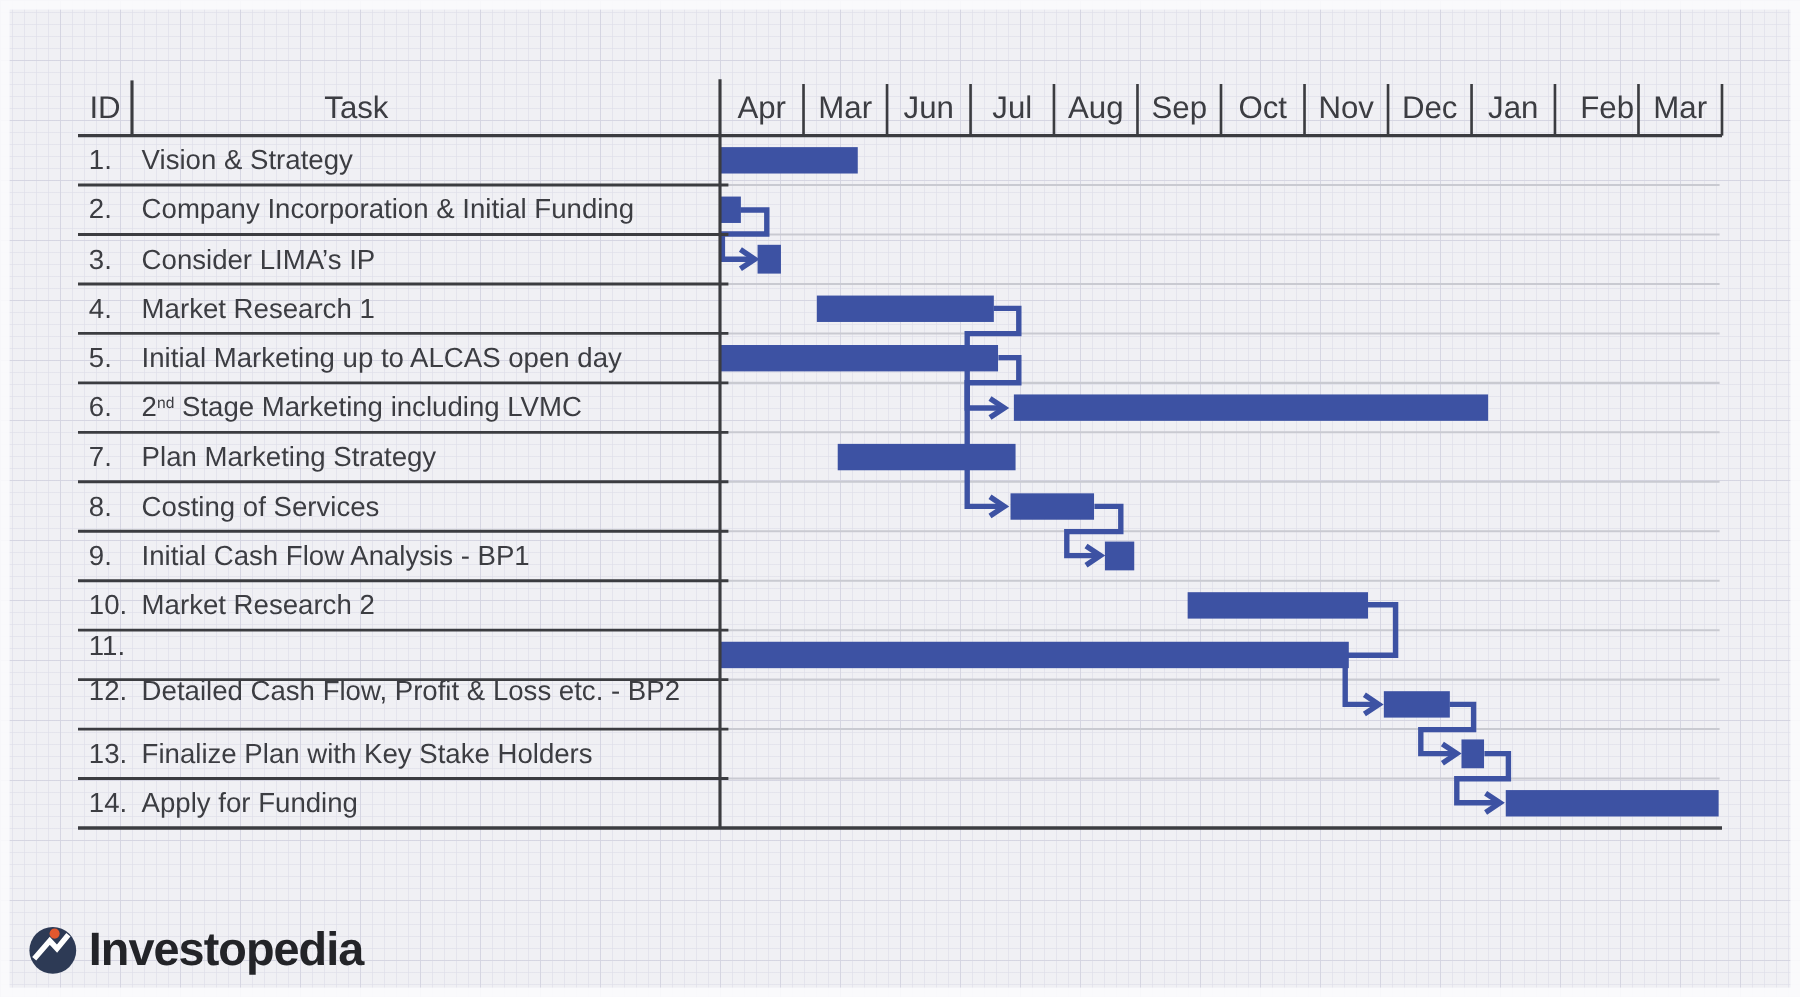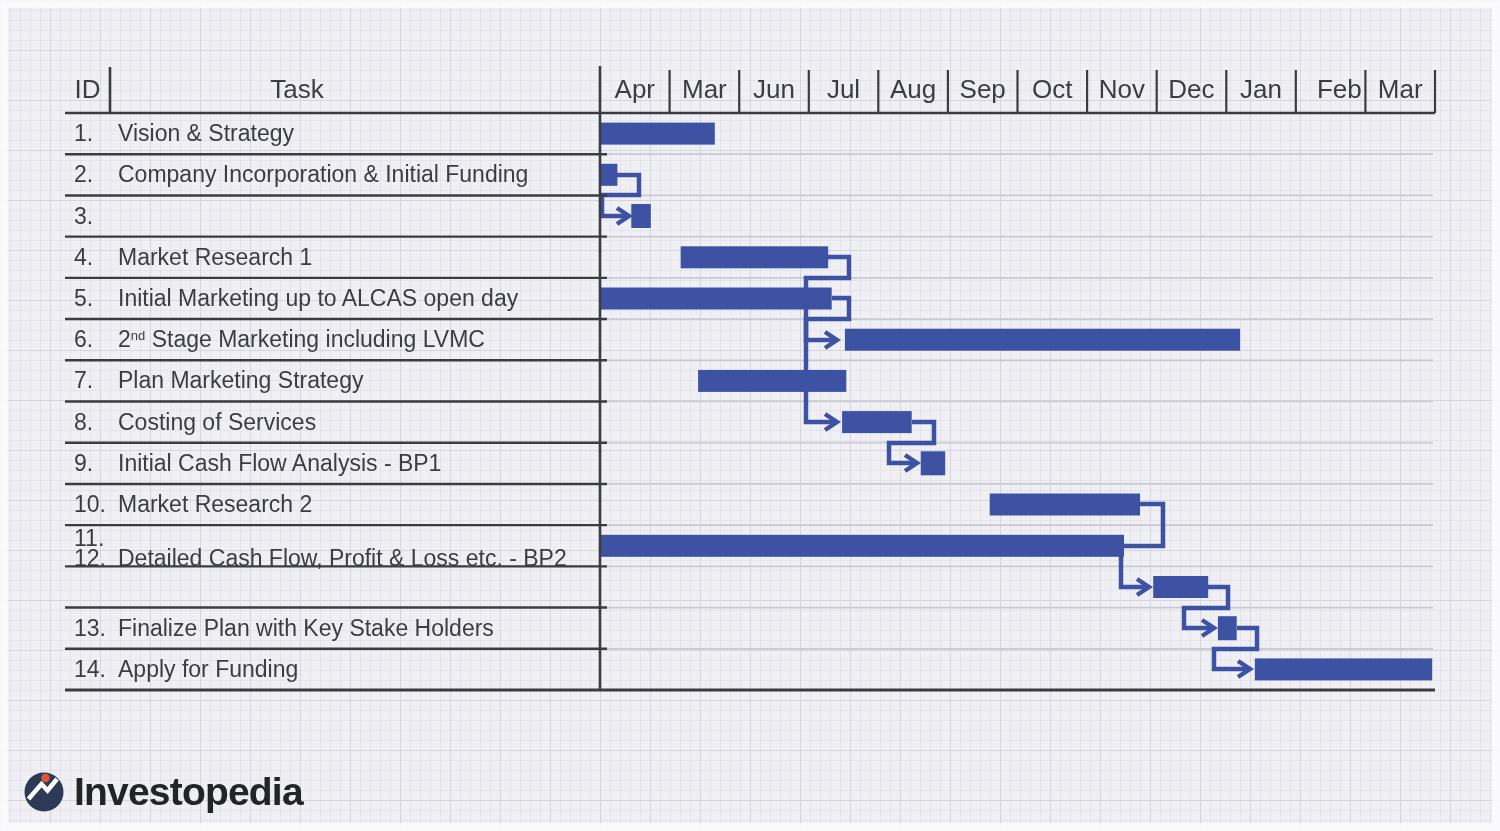--- a/index.html
+++ b/index.html
@@ -99,20 +99,21 @@
       <div class="task-row" style="top: 113px; height: 41.2143px;">
         <span class="task-num">1.</span>
         <span class="task-label">Vision &amp; Strategy</span>
       </div>
       <div class="task-row" style="top: 154.214px; height: 41.2143px;">
         <span class="task-num">2.</span>
         <span class="task-label">Company Incorporation &amp; Initial Funding</span>
       </div>
       <div class="task-row" style="top: 195.429px; height: 41.2143px;">
         <span class="task-num">3.</span>
+        <span class="task-label">Consider LIMA’s IP</span>
       </div>
       <div class="task-row" style="top: 236.643px; height: 41.2143px;">
         <span class="task-num">4.</span>
         <span class="task-label">Market Research 1</span>
       </div>
       <div class="task-row" style="top: 277.857px; height: 41.2143px;">
         <span class="task-num">5.</span>
         <span class="task-label">Initial Marketing up to ALCAS open day</span>
       </div>
       <div class="task-row" style="top: 319.071px; height: 41.2143px;">
@@ -131,21 +132,21 @@
         <span class="task-num">9.</span>
         <span class="task-label">Initial Cash Flow Analysis - BP1</span>
       </div>
       <div class="task-row" style="top: 483.929px; height: 41.2143px;">
         <span class="task-num">10.</span>
         <span class="task-label">Market Research 2</span>
       </div>
       <div class="task-row" style="top: 525.143px; height: 26px;">
         <span class="task-num">11.</span>
       </div>
-      <div class="task-row" style="top: 538px; height: 41.2143px;">
+      <div class="task-row" style="top: 555px; height: 41.2143px;">
         <span class="task-num">12.</span>
         <span class="task-label">Detailed Cash Flow, Profit &amp; Loss etc. - BP2</span>
       </div>
       <div class="task-row" style="top: 607.571px; height: 41.2143px;">
         <span class="task-num">13.</span>
         <span class="task-label">Finalize Plan with Key Stake Holders</span>
       </div>
       <div class="task-row" style="top: 648.786px; height: 41.2143px;">
         <span class="task-num">14.</span>
         <span class="task-label">Apply for Funding</span>

